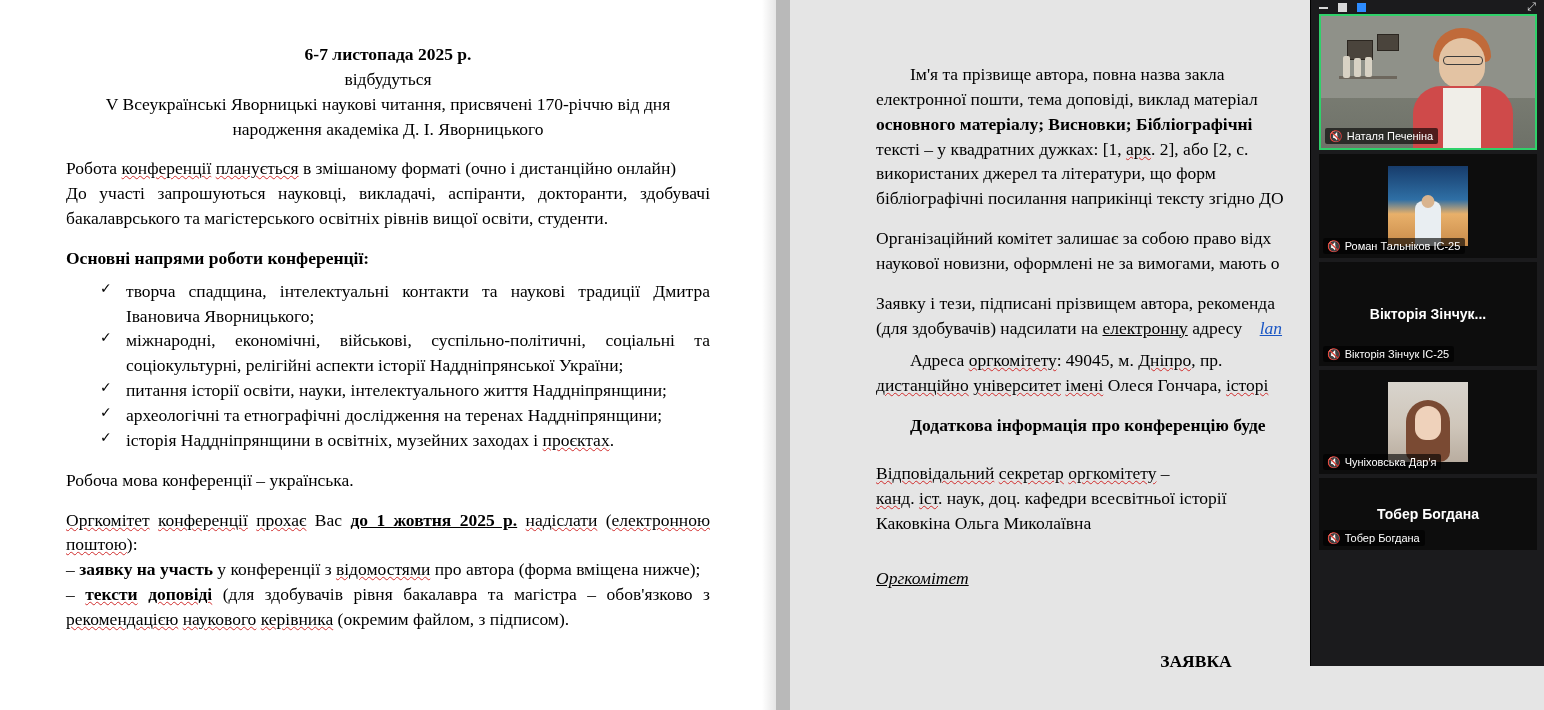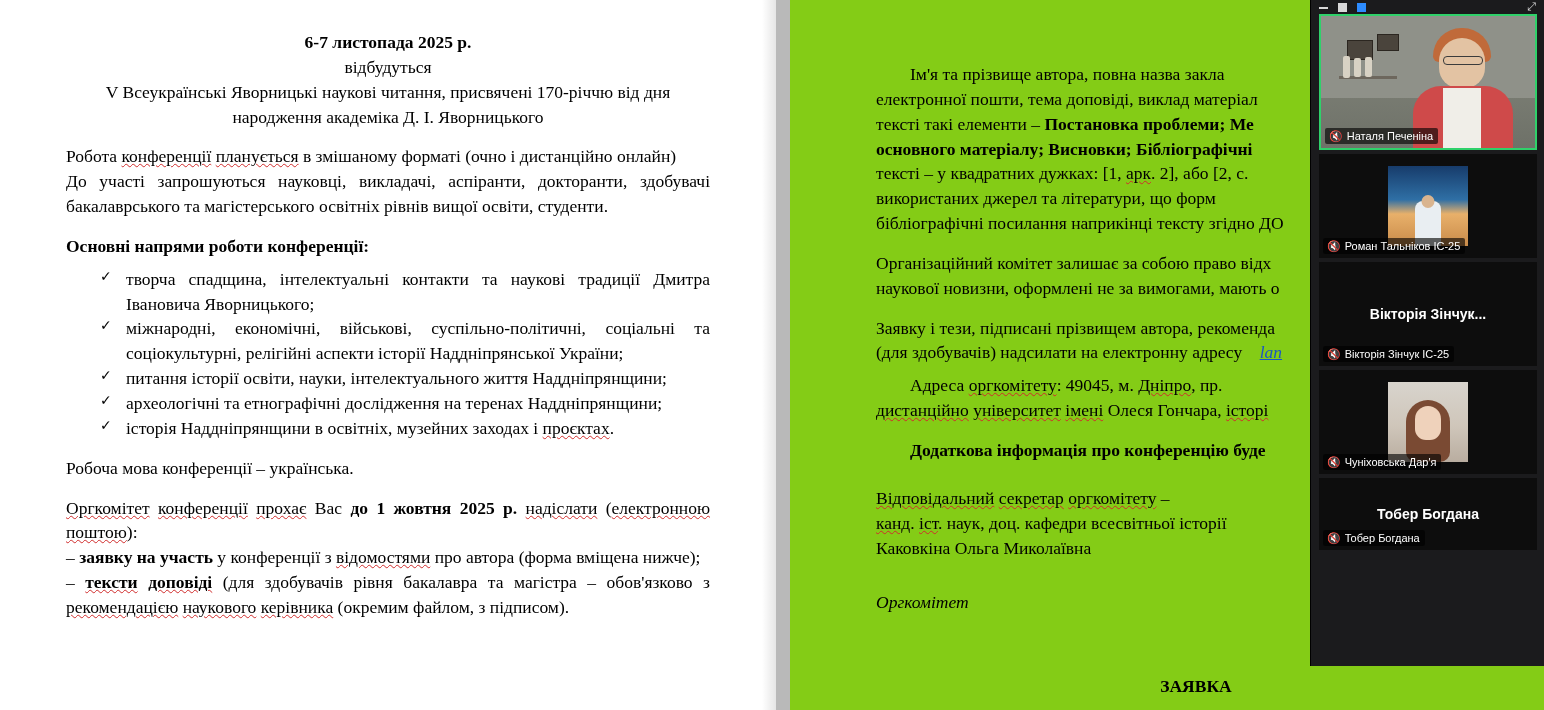--- a/index.html
+++ b/index.html
@@ -16,34 +16,34 @@
     background: #ffffff;
     overflow: hidden;
   }
 
   
   .page-left {
     position: absolute;
     left: 0; top: 0;
     width: 776px; height: 710px;
     background: #ffffff;
-    padding: 0 66px;
+    padding: 12px 66px;
     overflow: hidden;
   }
   .page-gap {
     position: absolute;
     left: 776px; top: 0;
     width: 14px; height: 710px;
     background: #b9b9b9;
   }
   .page-right {
     position: absolute;
     left: 790px; top: 0;
     width: 754px; height: 710px;
-    background: #84cc16;
+    background: #e5e5e5;
     padding: 0 0 10px 86px;
     overflow: hidden;
   }
   .shadow-l {
     position: absolute; left: 762px; top: 0; width: 14px; height: 710px;
     background: linear-gradient(to right, rgba(0,0,0,0) 0%, rgba(0,0,0,0.10) 100%);
   }
   .shadow-r {
     position: absolute; left: 790px; top: 0; width: 14px; height: 710px;
     background: linear-gradient(to left, rgba(0,0,0,0) 0%, rgba(0,0,0,0.10) 100%);
@@ -52,21 +52,21 @@
   .doc {
     font-family: "Liberation Serif", serif;
     font-size: 17.5px;
     line-height: 1.42;
     color: #000;
     text-align: justify;
   }
   .doc p { margin: 0 0 0 0; }
   .center { text-align: center; }
   .b { font-weight: bold; }
-  .u { }
+  .u { text-decoration: underline; }
   .i { font-style: italic; }
   .sp { height: 15px; }
   .sp-s { height: 8px; }
   .sp-l { height: 22px; }
   .indent { text-indent: 34px; }
 
   
   .sq {
     text-decoration: underline;
     text-decoration-style: wavy;
@@ -324,23 +324,20 @@
 
   <div class="page-gap"></div>
   <div class="shadow-l"></div>
   <div class="shadow-r"></div>
 
   <div class="page-right">
     <div class="doc" style="width: 640px;">
       <div style="height:62px"></div>
       <p class="indent">Ім'я та прізвище автора, повна назва закла</p>
       <p>електронної пошти, тема доповіді, виклад матеріал</p>
-      <p>
-        <span>тексті такі елементи – </span><b>Постановка проблеми; Ме</b>
-      </p>
       <p><b>основного матеріалу; Висновки; Бібліографічні</b></p>
       <p>тексті – у квадратних дужках: [1, <span class="sq">арк</span>. 2], або [2, с.</p>
       <p>використаних джерел та літератури, що форм</p>
       <p>бібліографічні посилання наприкінці тексту згідно ДО</p>
       <div class="sp"></div>
       <p>Організаційний комітет залишає за собою право відх</p>
       <p>наукової новизни, оформлені не за вимогами, мають о</p>
       <div class="sp"></div>
       <p>Заявку і тези, підписані прізвищем автора, рекоменда</p>
       <p>

